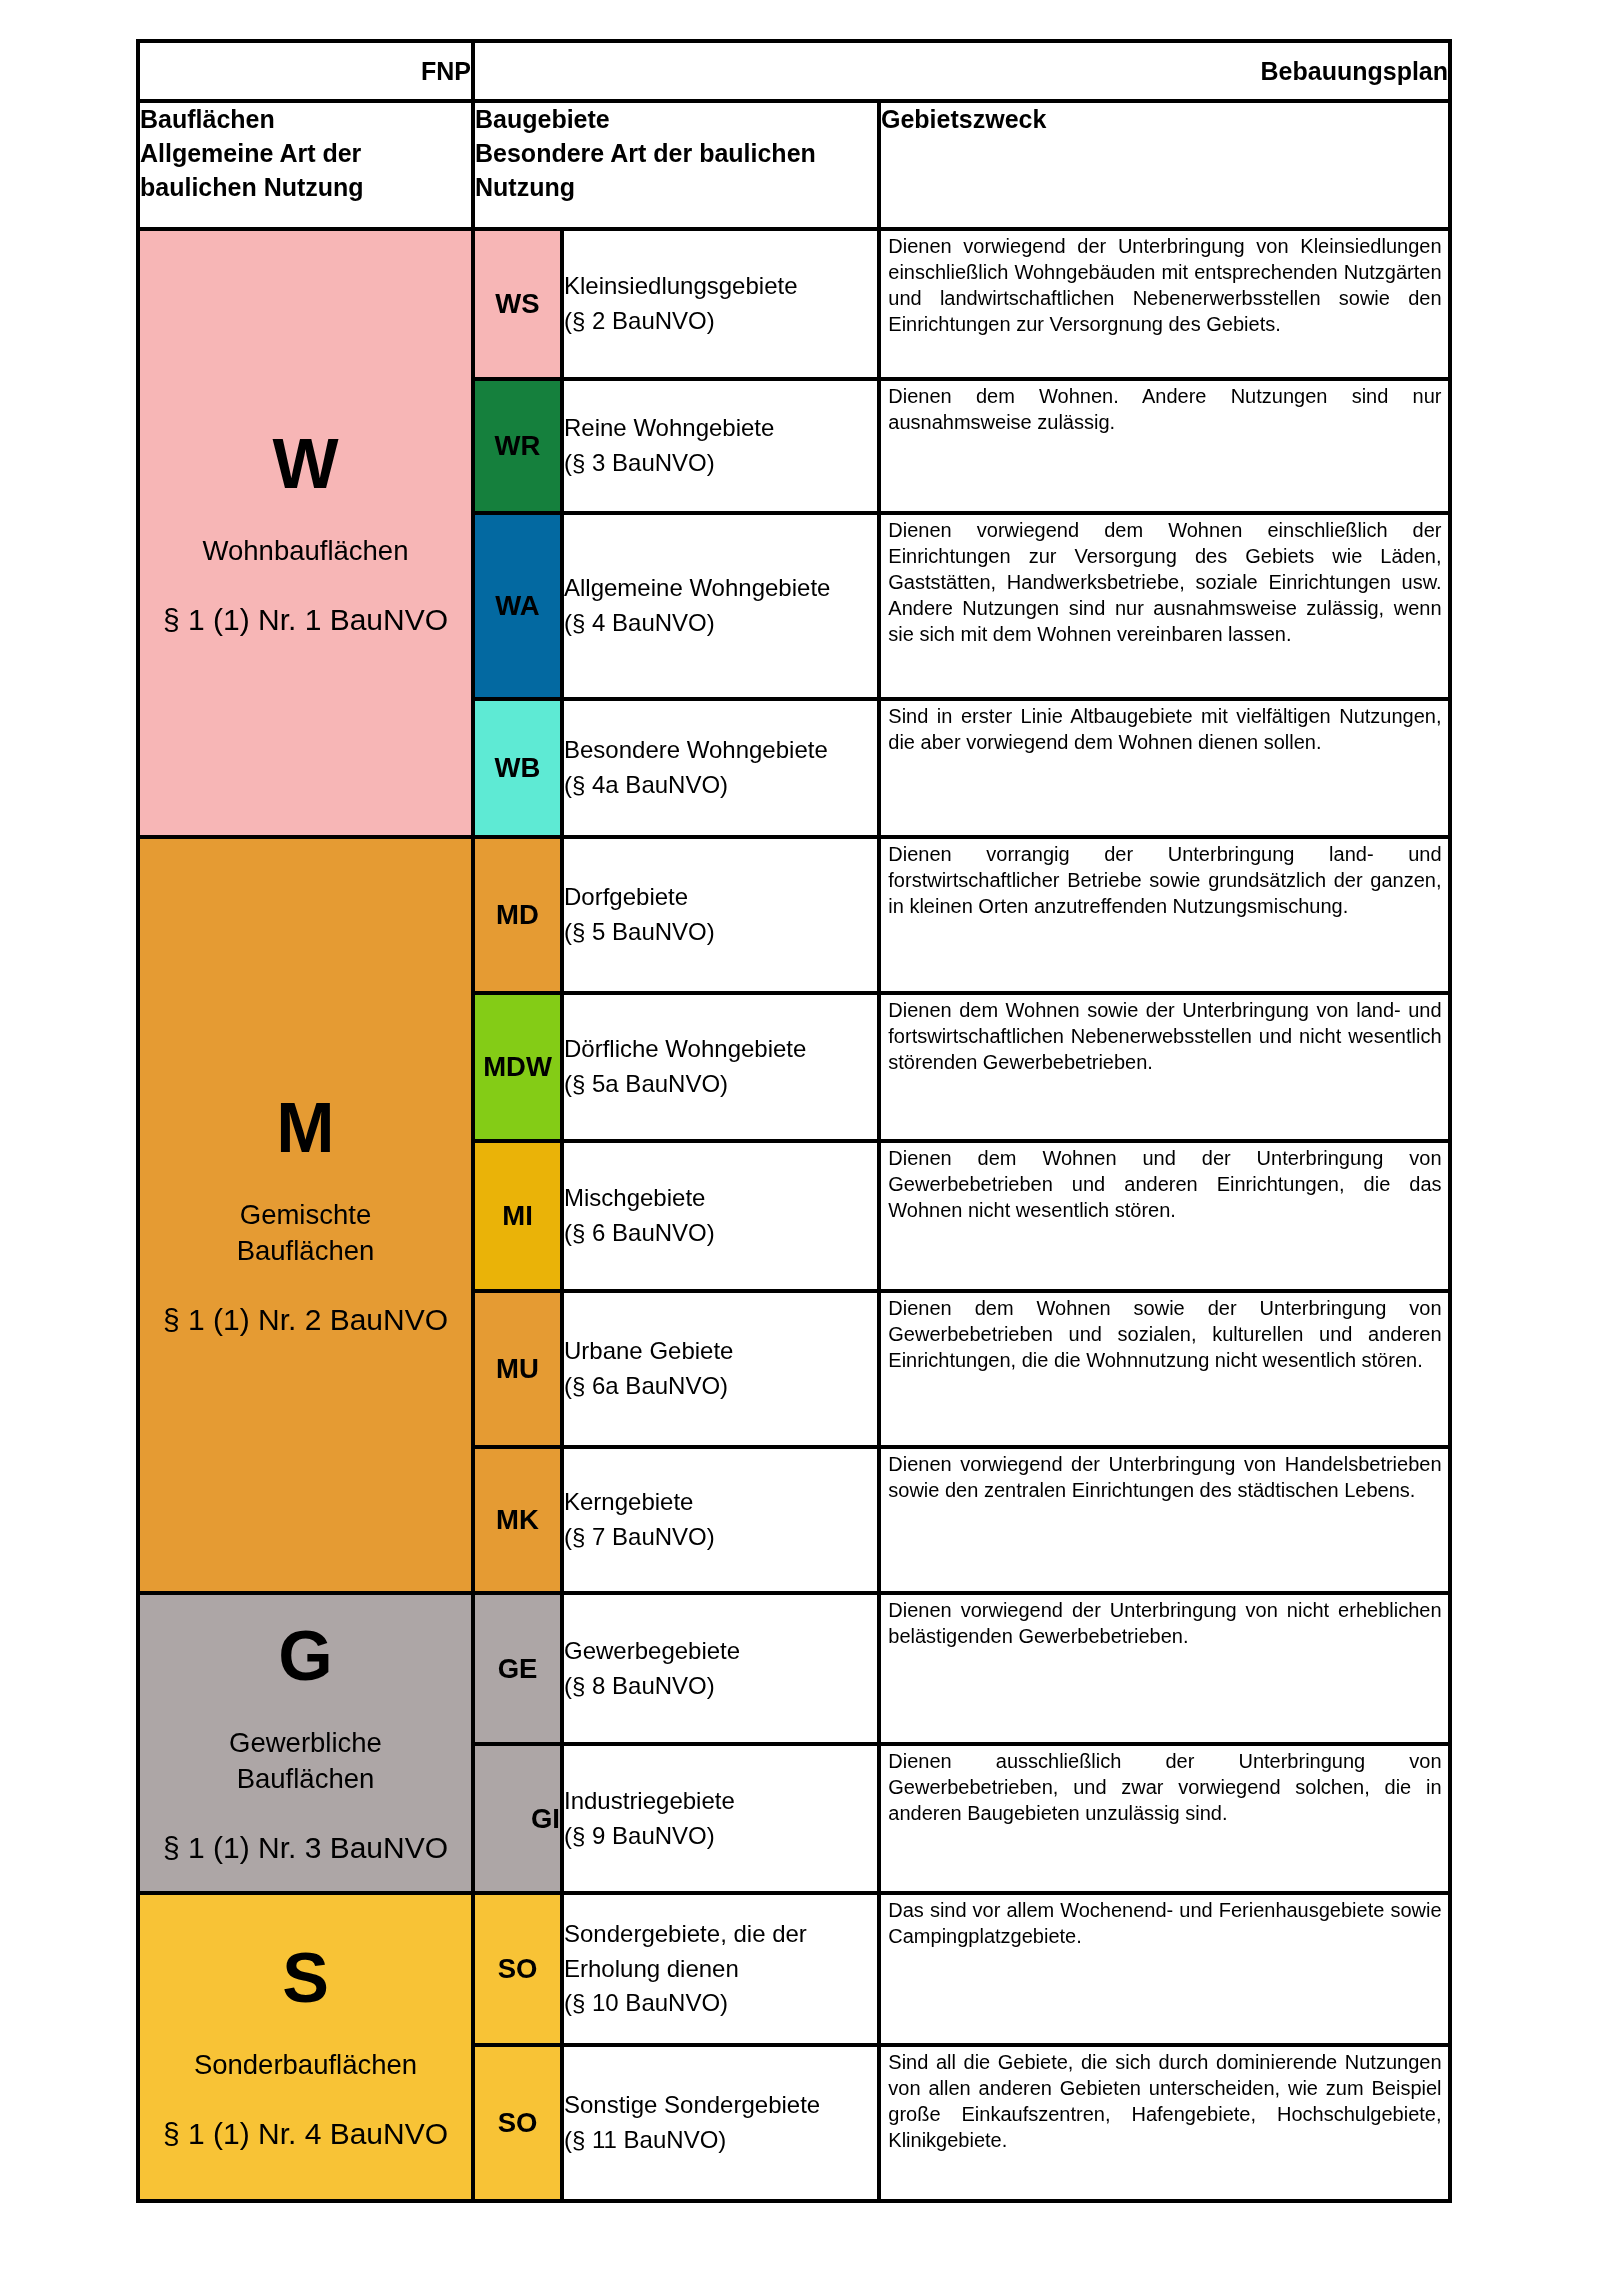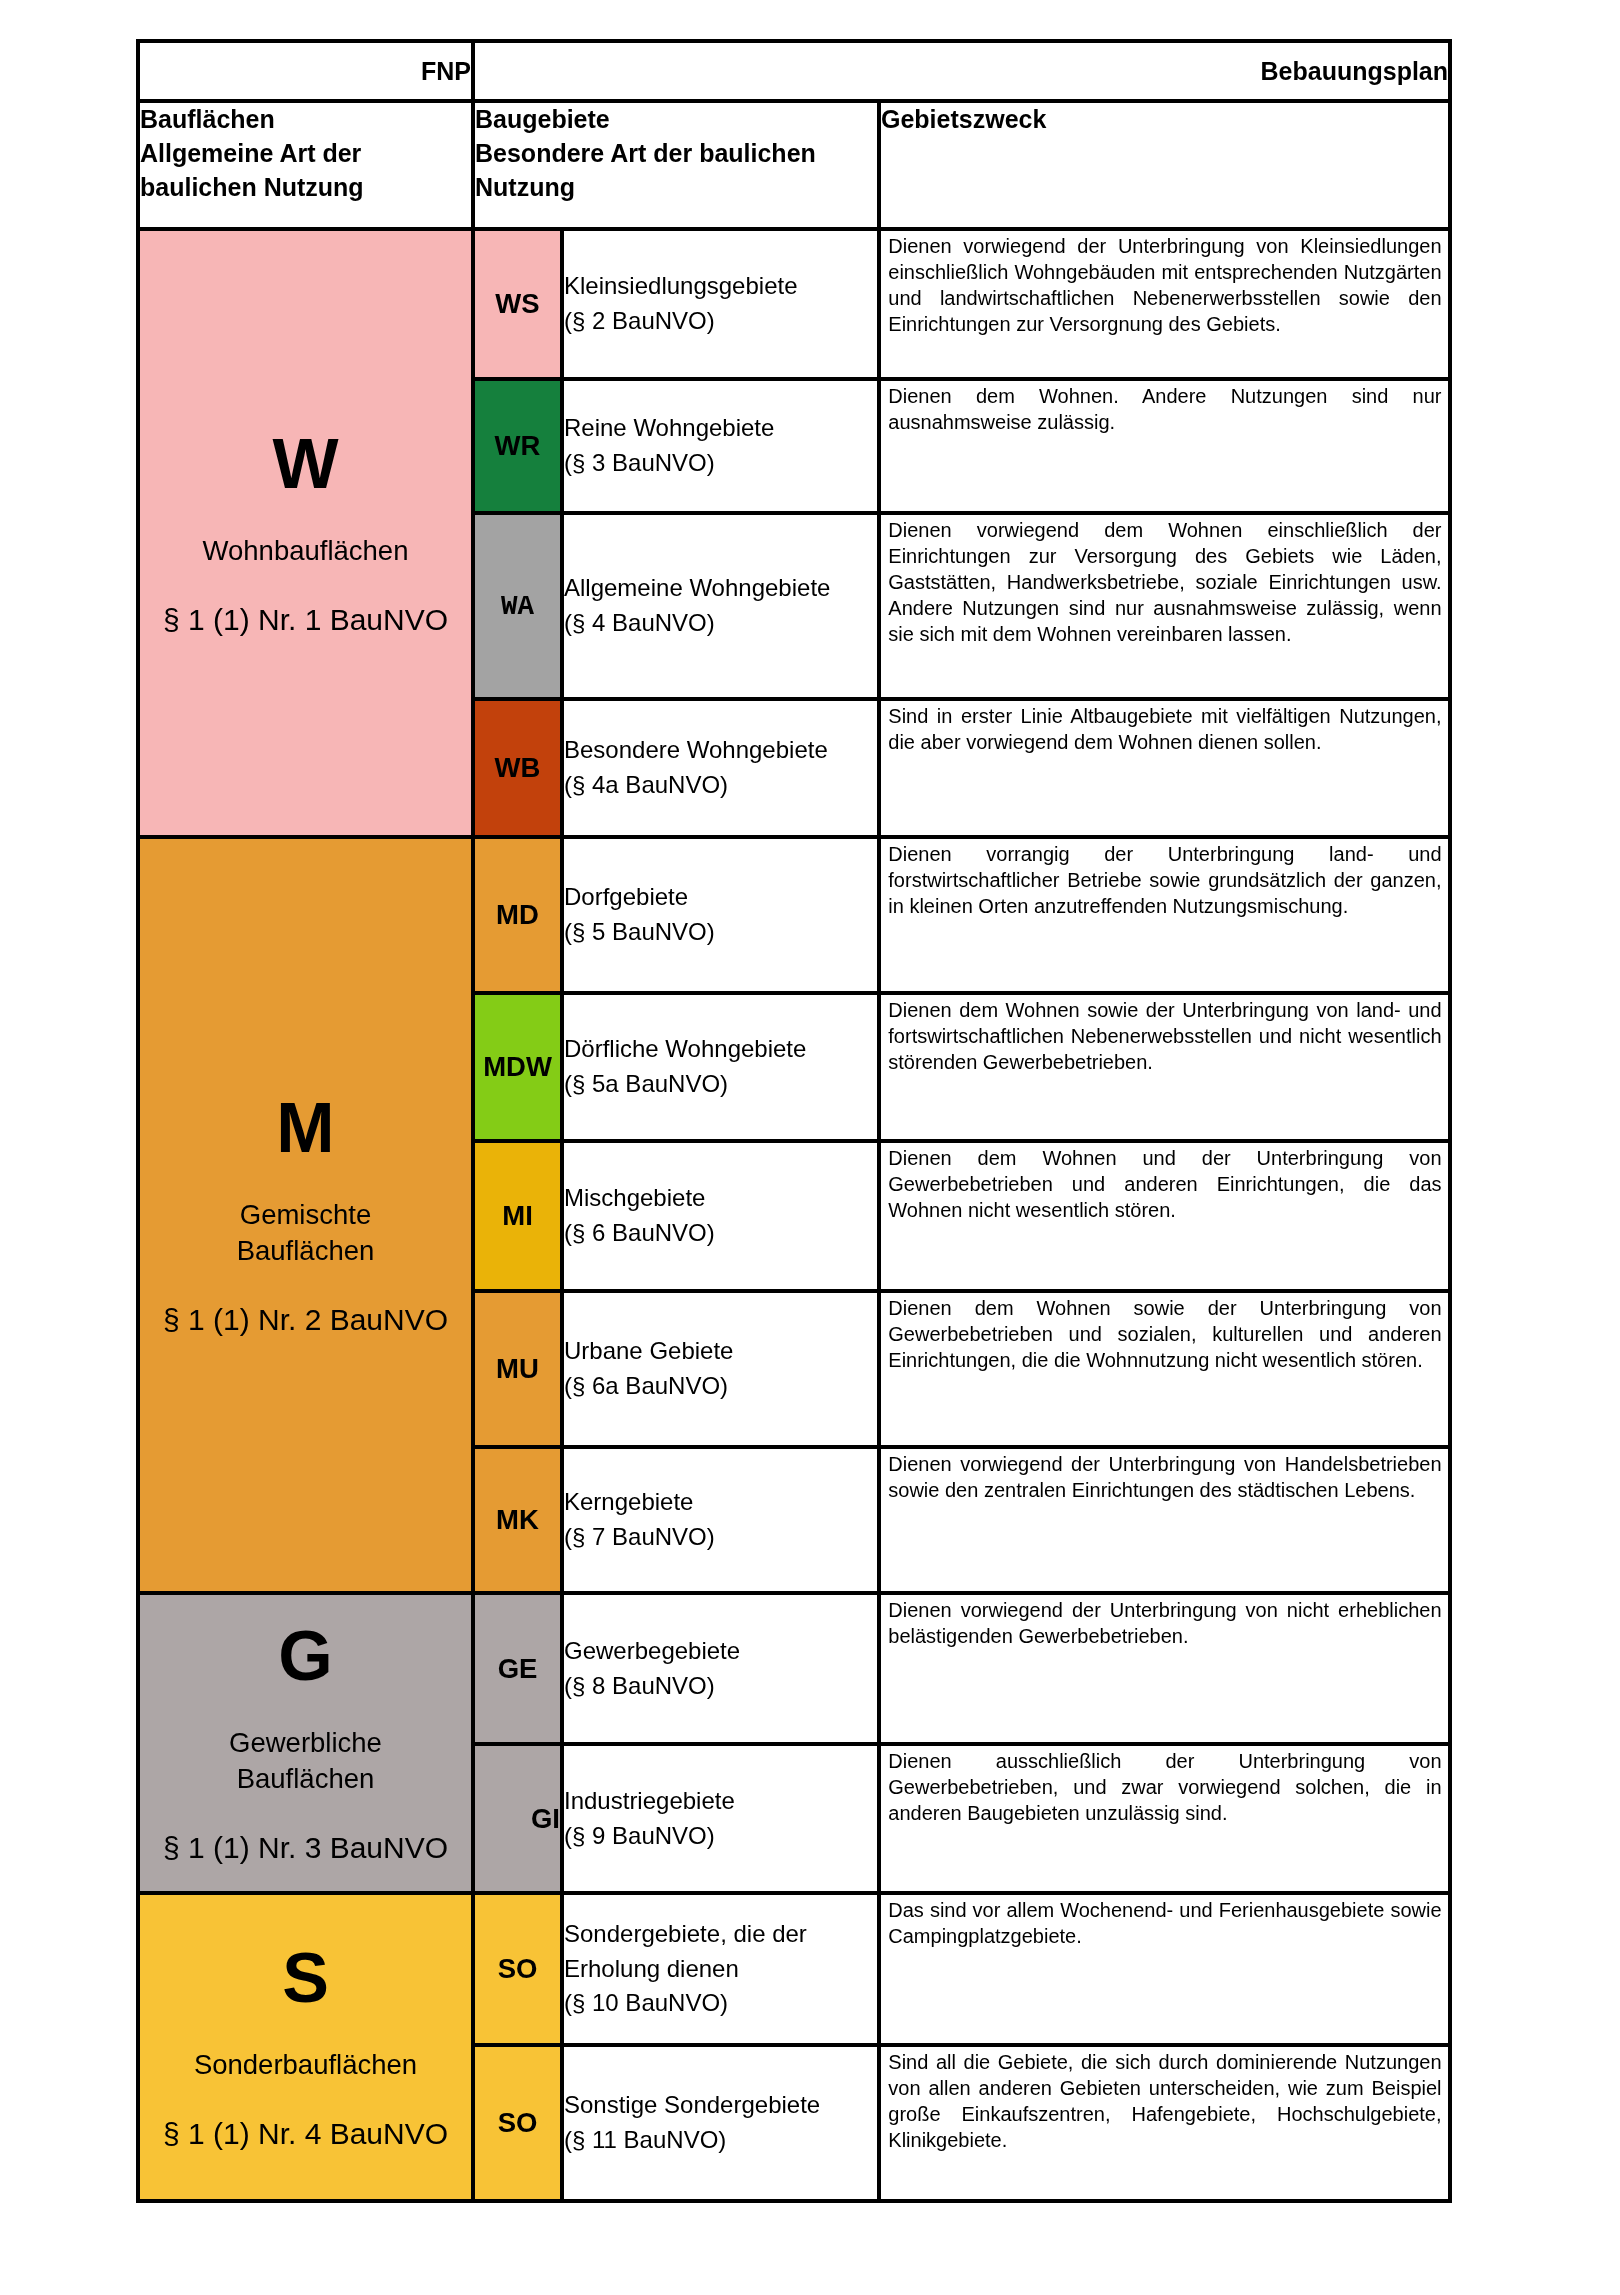--- a/index.html
+++ b/index.html
@@ -142,31 +142,31 @@
       <td class="code" style="background-color: #15803d;">WR</td>
       <td class="aname">
         <div>Reine Wohngebiete</div>
         <div>(§ 3 BauNVO)</div>
       </td>
       <td class="desc">
         <div class="dtext">Dienen dem Wohnen. Andere Nutzungen sind nur ausnahmsweise zulässig.</div>
       </td>
     </tr>
     <tr style="height:186px">
-      <td class="code" style="background-color: #a3a3a3; font-family: Liberation Mono, monospace;">WA</td>
+      <td class="code" style="background-color: #0369a1;">WA</td>
       <td class="aname">
         <div>Allgemeine Wohngebiete</div>
         <div>(§ 4 BauNVO)</div>
       </td>
       <td class="desc">
         <div class="dtext">Dienen vorwiegend dem Wohnen einschließlich der Einrichtungen zur Versorgung des Gebiets wie Läden, Gaststätten, Handwerksbetriebe, soziale Einrichtungen usw. Andere Nutzungen sind nur ausnahmsweise zulässig, wenn sie sich mit dem Wohnen vereinbaren lassen.</div>
       </td>
     </tr>
     <tr style="height:138px">
-      <td class="code" style="background-color: #c2410c;">WB</td>
+      <td class="code" style="background-color: #5eead4;">WB</td>
       <td class="aname">
         <div>Besondere Wohngebiete</div>
         <div>(§ 4a BauNVO)</div>
       </td>
       <td class="desc">
         <div class="dtext">Sind in erster Linie Altbaugebiete mit vielfältigen Nutzungen, die aber vorwiegend dem Wohnen dienen sollen.</div>
       </td>
     </tr>
 
     <tr style="height:156px">

